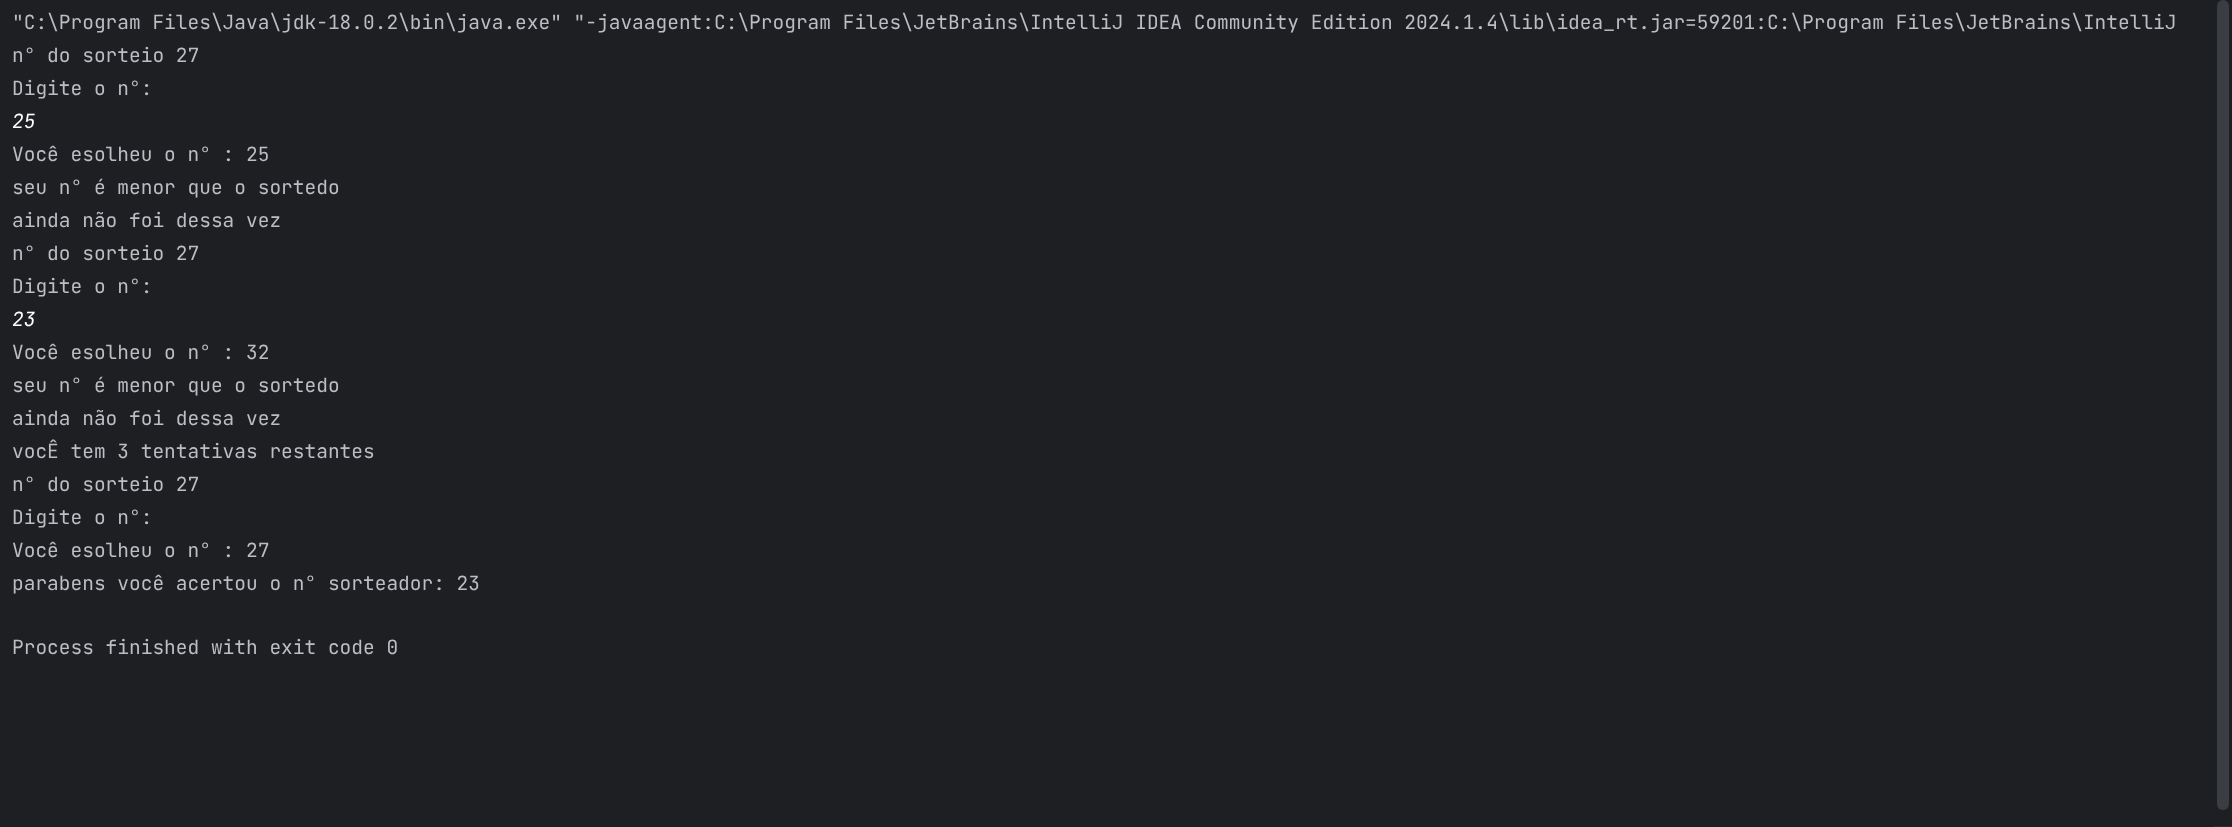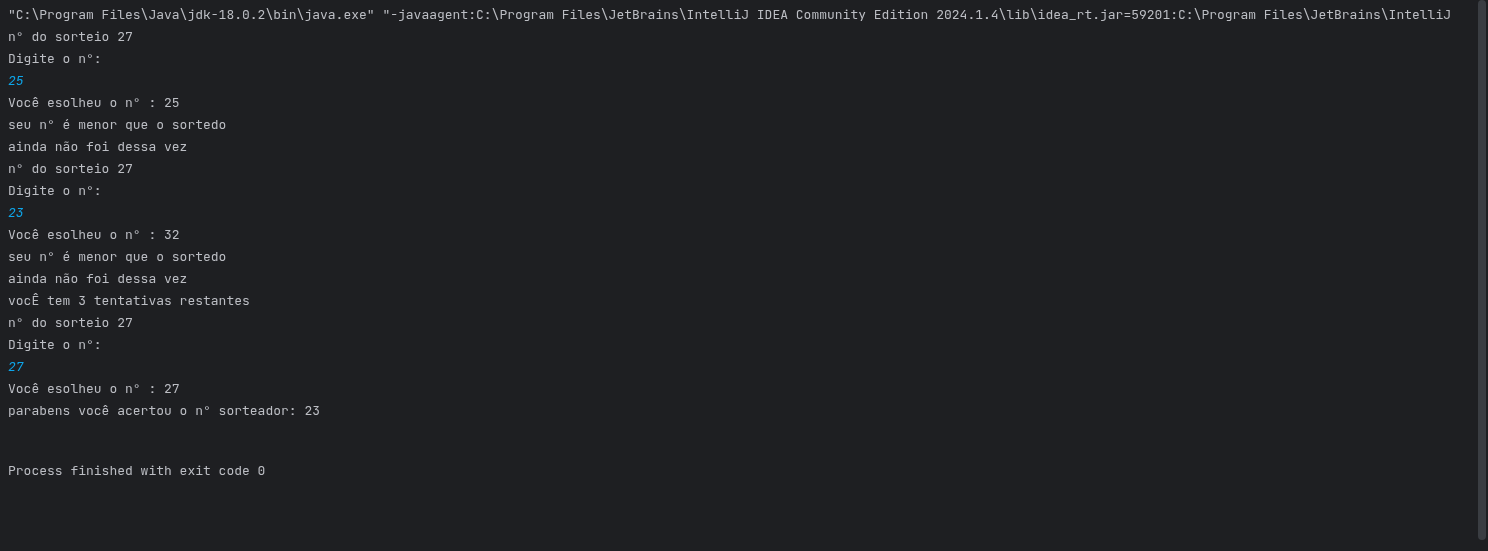--- a/index.html
+++ b/index.html
@@ -16,25 +16,25 @@
       padding: 4px 8px;
       width: 1488px;
       height: 551px;
       overflow: hidden;
       white-space: nowrap;
     }
     .console-line {
       display: block;
     }
     .user-input {
-      color: #0ea5e9;
+      color: #ffffff;
       font-style: italic;
     }
     .exit-message {
-      margin-top: 38px;
+      margin-top: 21px;
     }
     .scrollbar-track {
       position: fixed;
       right: 0;
       top: 0;
       width: 12px;
       height: 551px;
       background-color: #1e1f22;
     }
     .scrollbar-thumb {
@@ -60,21 +60,20 @@
     <span class="console-line"> ainda não foi dessa vez</span>
     <span class="console-line">n° do sorteio 27</span>
     <span class="console-line">Digite o n°:</span>
     <span class="console-line user-input">23</span>
     <span class="console-line"> Você esolheu o n° : 32</span>
     <span class="console-line"> seu n° é menor que o sortedo</span>
     <span class="console-line"> ainda não foi dessa vez</span>
     <span class="console-line"> vocÊ tem 3 tentativas restantes</span>
     <span class="console-line">n° do sorteio 27</span>
     <span class="console-line">Digite o n°:</span>
-    <span class="console-line user-input">27</span>
     <span class="console-line"> Você esolheu o n° : 27</span>
     <span class="console-line"> parabens você acertou o n° sorteador: 23</span>
     <span class="console-line exit-message">Process finished with exit code 0</span>
   </div>
 
 <div class="scrollbar-track">
   <div class="scrollbar-thumb"></div>
 </div>
 
 </body></html>

